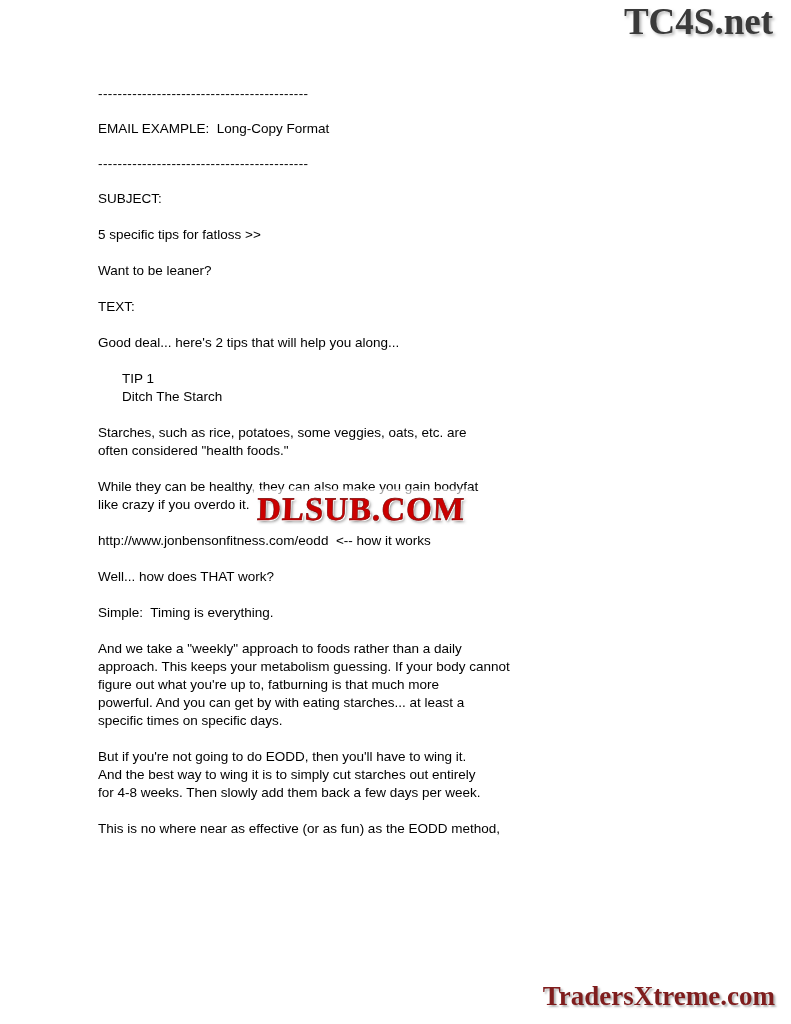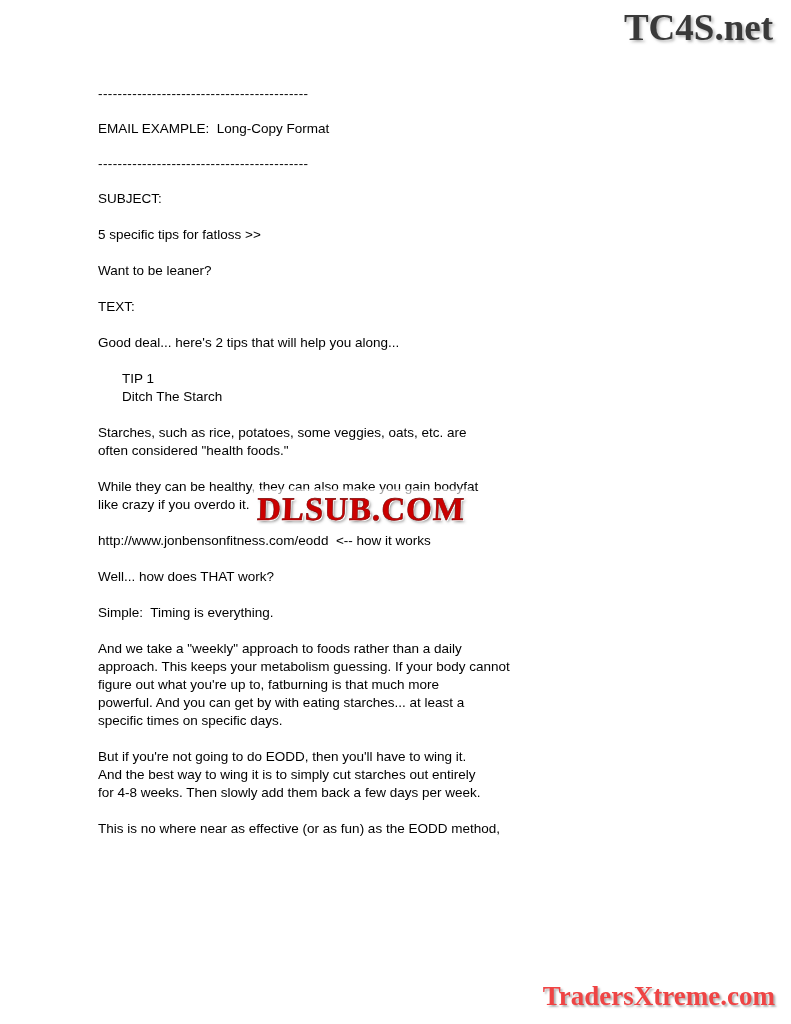--- a/index.html
+++ b/index.html
@@ -12,38 +12,38 @@
     height: 1024px;
     position: relative;
     font-family: "Liberation Sans", sans-serif;
     color: #000000;
     overflow: hidden;
   }
 
   
   .wm-top {
     position: absolute;
-    top: 6px;
+    top: 0;
     right: 18px;
     font-family: "Liberation Serif", serif;
     font-size: 37px;
     font-weight: bold;
     color: #3a3a3a;
     letter-spacing: 0px;
     text-shadow: 2px 2px 3px rgba(120,120,120,0.55);
     white-space: nowrap;
   }
   .wm-bottom {
     position: absolute;
     bottom: 12px;
     right: 16px;
     font-family: "Liberation Serif", serif;
     font-size: 27px;
     font-weight: bold;
-    color: #ef4444;
+    color: #7f1d1d;
     text-shadow: 2px 2px 2px rgba(130,130,130,0.6);
     white-space: nowrap;
   }
   .wm-center {
     position: absolute;
     top: 489px;
     left: 251px;
     font-family: "Liberation Serif", serif;
     font-size: 33px;
     font-weight: bold;

